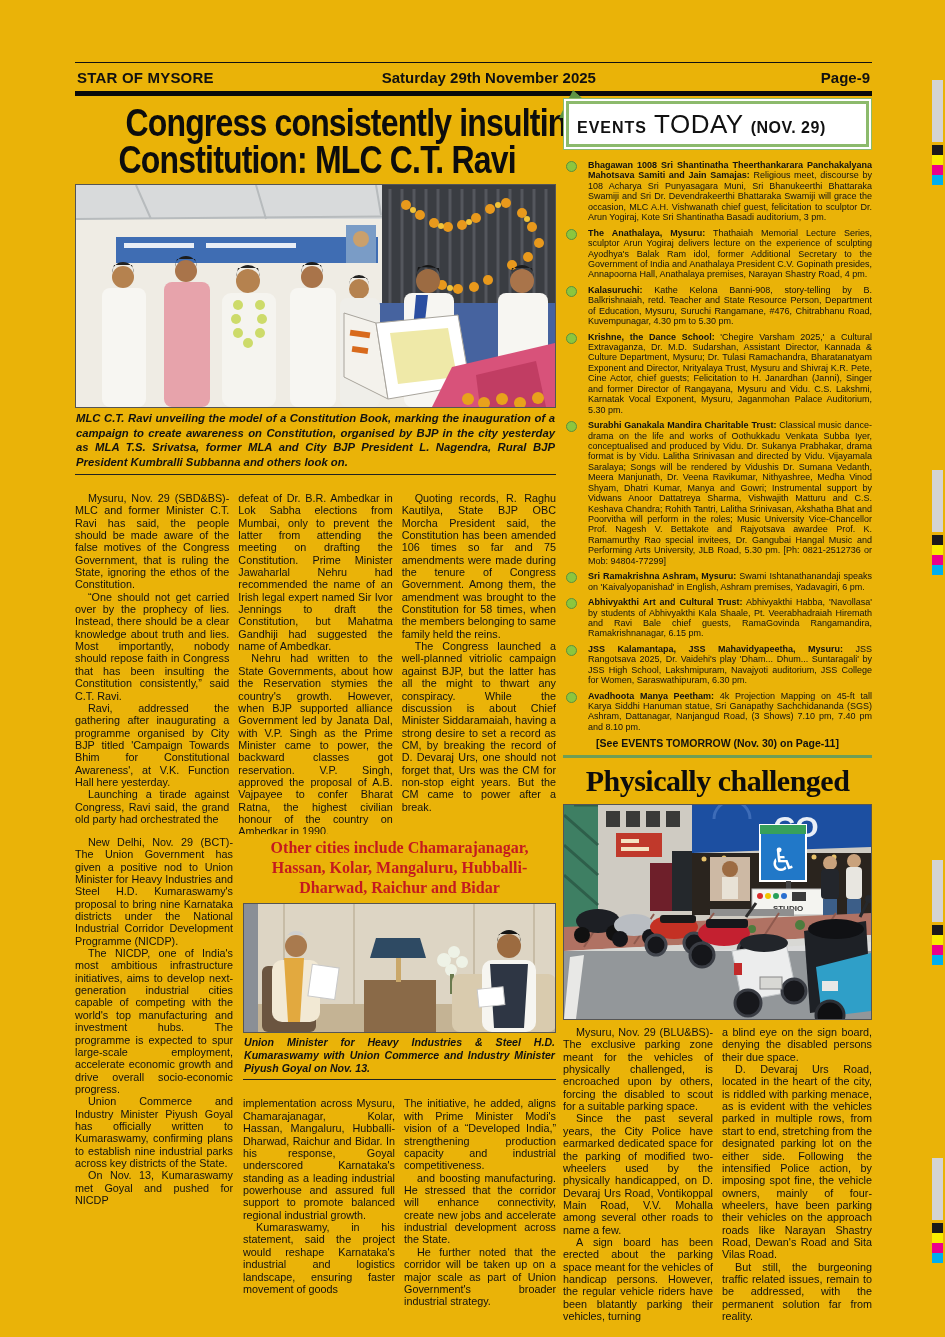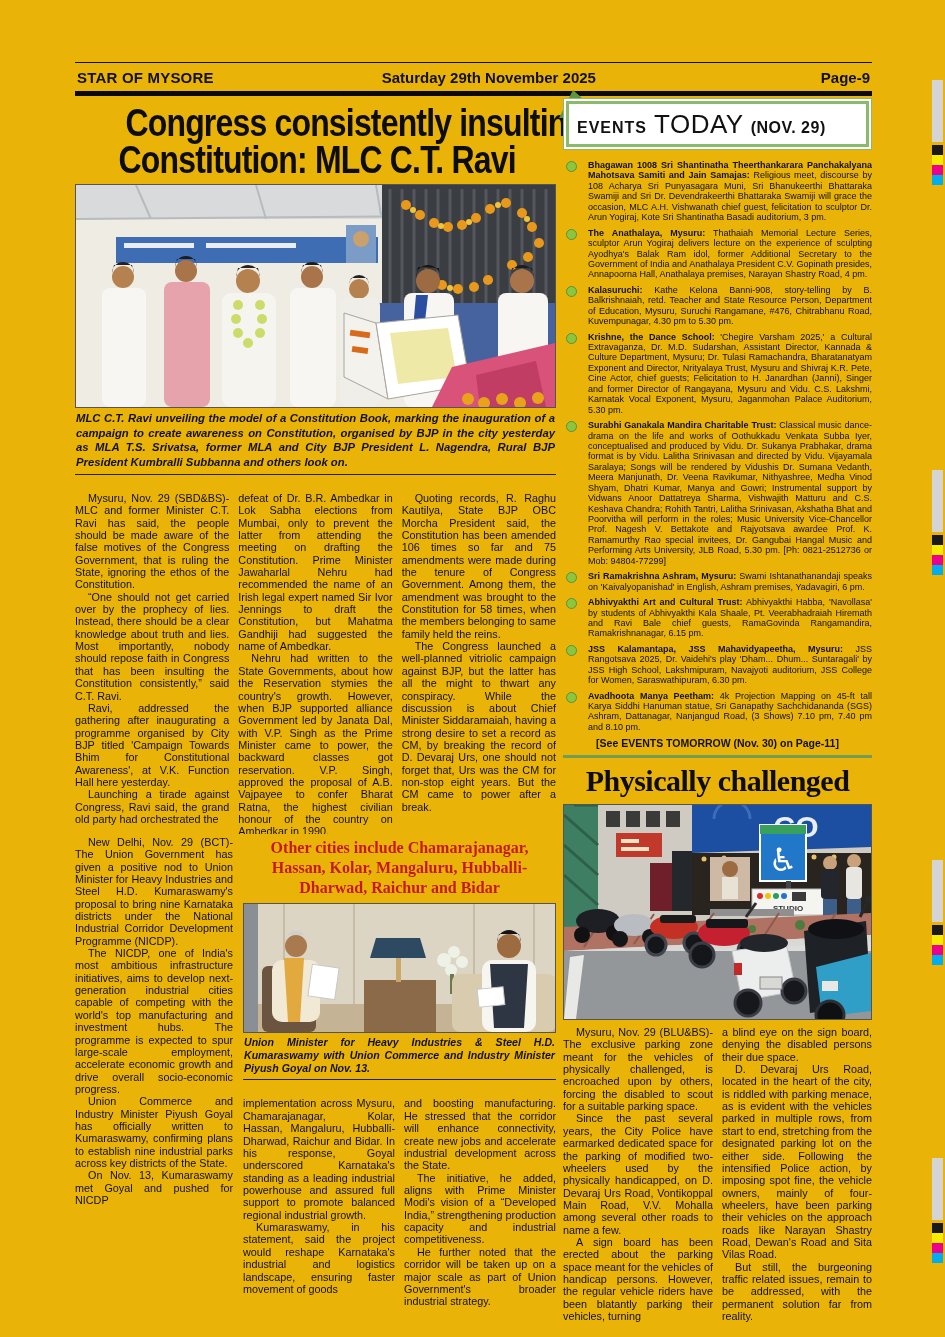--- a/index.html
+++ b/index.html
@@ -258,22 +258,22 @@
           <path d="M253 38 a12 12 0 0 1 24 0 l-2 -8 -20 0 z" fill="#141414"></path>
           <rect x="234" y="84" width="26" height="18" fill="#ffffff" stroke="#c8c8c8" transform="rotate(-6 247 93)"></rect>
         </svg>
         <div class="caption small">Union Minister for Heavy Industries &amp; Steel H.D. Kumaraswamy with Union Commerce and Industry Minister Piyush Goyal on Nov. 13.</div>
         <div class="cols a2-cols">
           <div class="col cont">
               <p>implementation across Mysuru, Chamarajanagar, Kolar, Hassan, Mangaluru, Hubballi-Dharwad, Raichur and Bidar. In his response, Goyal underscored Karnataka's standing as a leading industrial powerhouse and assured full support to promote balanced regional industrial growth.</p>
               <p>Kumaraswamy, in his statement, said the project would reshape Karnataka's industrial and logistics landscape, ensuring faster movement of goods</p>
             </div>
           <div class="col cont">
+              <p>The initiative, he added, aligns with Prime Minister Modi's vision of a “Developed India,” strengthening production capacity and industrial competitiveness.</p>
               <p>and boosting manufacturing. He stressed that the corridor will enhance connectivity, create new jobs and accelerate industrial development across the State.</p>
-              <p>The initiative, he added, aligns with Prime Minister Modi's vision of a “Developed India,” strengthening production capacity and industrial competitiveness.</p>
               <p>He further noted that the corridor will be taken up on a major scale as part of Union Government's broader industrial strategy.</p>
             </div>
         </div>
       </div>
     </div>
   </div>
 
   <div class="right-zone">
 
     <div class="events-wrap">

